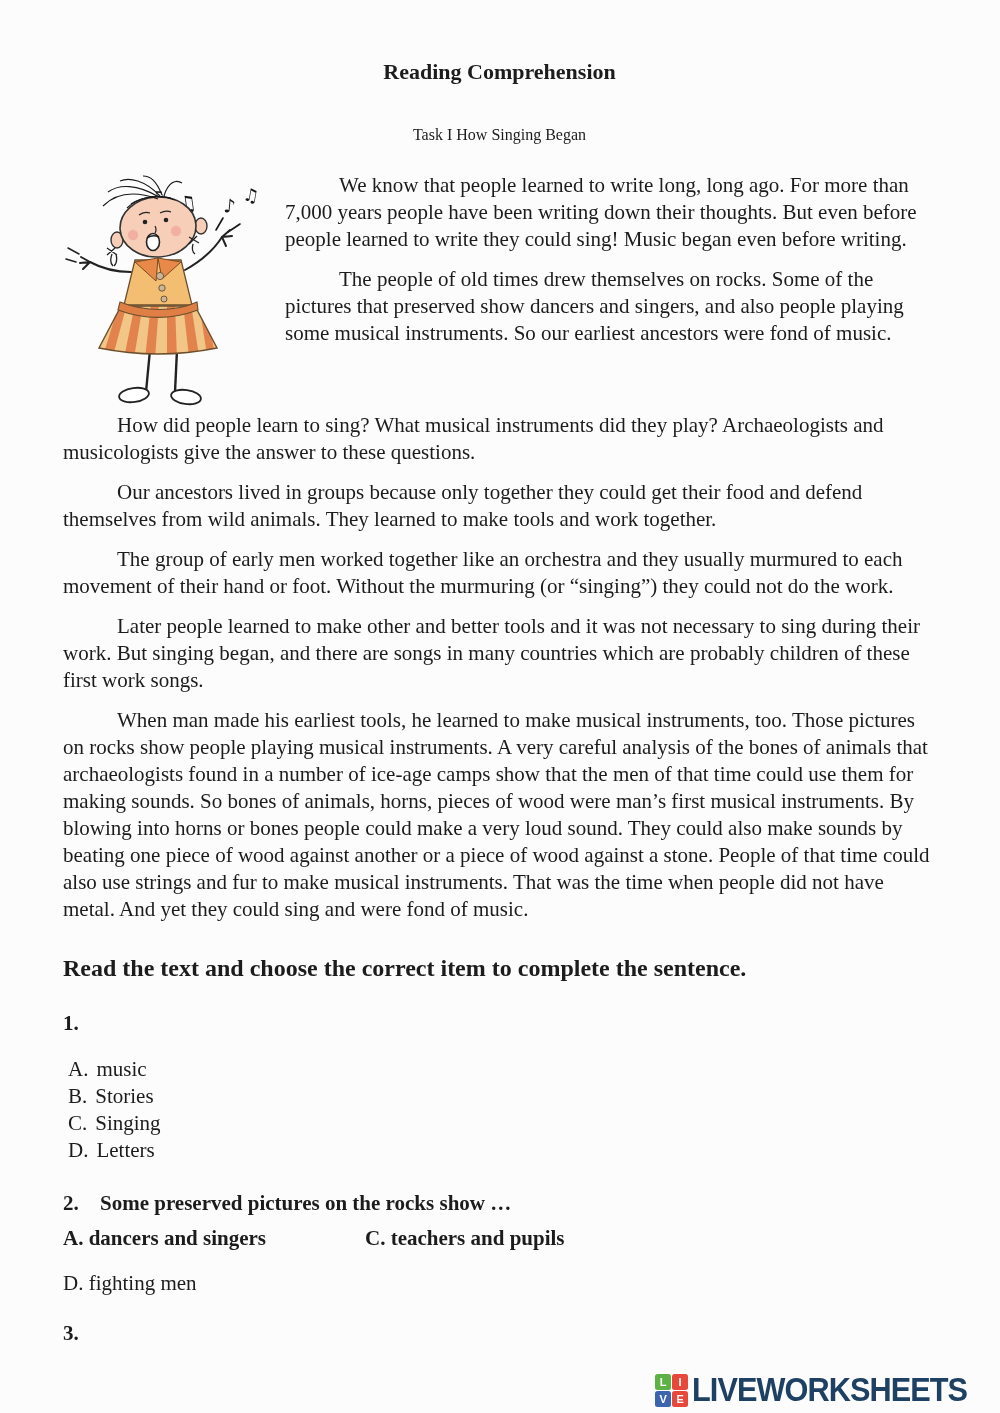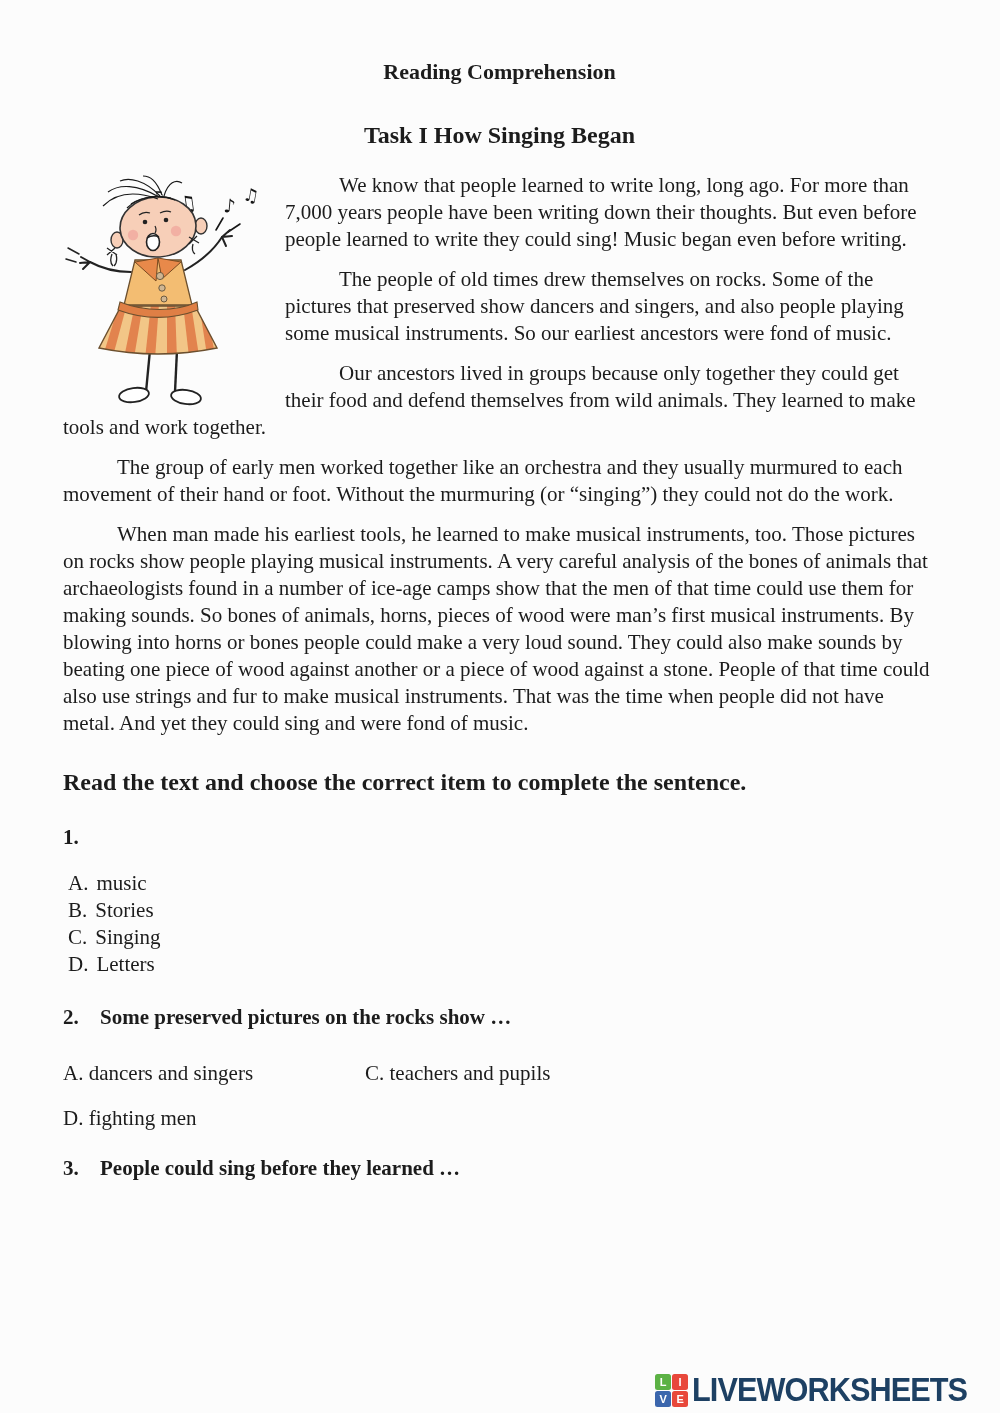--- a/index.html
+++ b/index.html
@@ -11,21 +11,21 @@
     color:#1c1c1c;
     position:relative;
     overflow:hidden;
   }
   .page{ padding:58px 64px 0 63px; }
 
   .title{
     text-align:center; font-weight:bold; font-size:22px; line-height:28px;
   }
   .subtitle{
-    text-align:center; font-weight:bold; font-size:24px; line-height:26px;
+    text-align:center; font-weight:normal; font-size:16px; line-height:26px;
     margin-top:36px;
   }
 
   .passage{ margin-top:24px; font-size:21px; line-height:27px; }
   .passage p{ margin-bottom:13px; text-indent:54px; }
 
   .illustration{
     float:left; width:212px; height:232px;
     margin:2px 10px 6px 0;
   }
@@ -49,21 +49,21 @@
     padding-left:5px;
     flex-direction:column;
   }
   .options-row .opt{ white-space:nowrap; }
   .opt .optl{ margin-right:8px; }
   .gap-a{ margin-right:33px; }
   .gap-b{ margin-right:26px; }
   .gap-c{ margin-right:62px; }
 
   .options-cols{
-    display:flex; font-size:21px; line-height:27px; margin-top:29px;
+    display:flex; font-size:21px; line-height:27px; margin-top:8px;font-weight:bold;
   }
   .col-1{ width:302px; flex:0 0 auto; }
   .col-2{ width:240px; flex:0 0 auto; }
 
   .option-line{ font-size:21px; line-height:27px; margin-top:18px; }
 
   .q3{ margin-top:23px; }
 
   
   .footer-logo{
@@ -182,22 +182,24 @@
           <g stroke="#222" stroke-width="1.3" fill="none">
             <path d="M52,74 l-8,7 M44,74 l10,7 M49,80 q-3,8 1,12 M53,80 q2,8 -2,12"></path>
             <path d="M134,62 l-8,8 M126,63 l10,6 M130,70 q-2,7 2,10"></path>
           </g>
         </g>
       </svg>
     </div>
 
     <p>We know that people learned to write long, long ago. For more than 7,000 years people have been writing down their thoughts. But even before people learned to write they could sing! Music began even before writing.</p>
     <p>The people of old times drew themselves on rocks. Some of the pictures that preserved show dancers and singers, and also people playing some musical instruments. So our earliest ancestors were fond of music.</p>
+    <p class="clear-left">How did people learn to sing? What musical instruments did they play? Archaeologists and musicologists give the answer to these questions.</p>
     <p>Our ancestors lived in groups because only together they could get their food and defend themselves from wild animals. They learned to make tools and work together.</p>
     <p>The group of early men worked together like an orchestra and they usually murmured to each movement of their hand or foot. Without the murmuring (or “singing”) they could not do the work.</p>
+    <p>Later people learned to make other and better tools and it was not necessary to sing during their work. But singing began, and there are songs in many countries which are probably children of these first work songs.</p>
     <p>When man made his earliest tools, he learned to make musical instruments, too. Those pictures on rocks show people playing musical instruments. A very careful analysis of the bones of animals that archaeologists found in a number of ice-age camps show that the men of that time could use them for making sounds. So bones of animals, horns, pieces of wood were man’s first musical instruments. By blowing into horns or bones people could make a very loud sound. They could also make sounds by beating one piece of wood against another or a piece of wood against a stone. People of that time could also use strings and fur to make musical instruments. That was the time when people did not have metal. And yet they could sing and were fond of music.</p>
   </div>
 
   <div class="instruction">Read the text and choose the correct item to complete the sentence.</div>
 
   <div class="question">
     <span class="q-num">1.</span>
   </div>
   <div class="options-row">
     <span class="opt gap-a"><span class="optl">A.</span><span>music</span></span>
@@ -211,21 +213,20 @@
     <span>Some preserved pictures on the rocks show …</span>
   </div>
   <div class="options-cols">
     <span class="col-1">A. dancers and singers</span>
     <span>C. teachers and pupils</span>
   </div>
   <div class="option-line">D. fighting men</div>
 
   <div class="question q3">
     <span class="q-num">3.</span>
-    <span>People could sing before they learned …</span>
   </div>
 
 </div>
 
 <div class="footer-logo">
   <div class="logo-grid">
     <span class="logo-cell lc-l">L</span>
     <span class="logo-cell lc-i">I</span>
     <span class="logo-cell lc-v">V</span>
     <span class="logo-cell lc-e">E</span>

